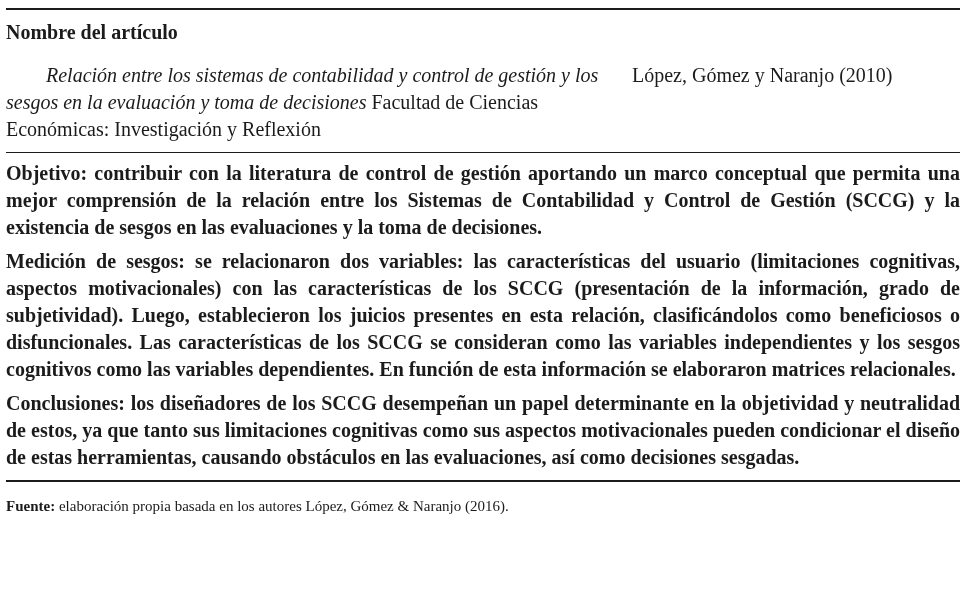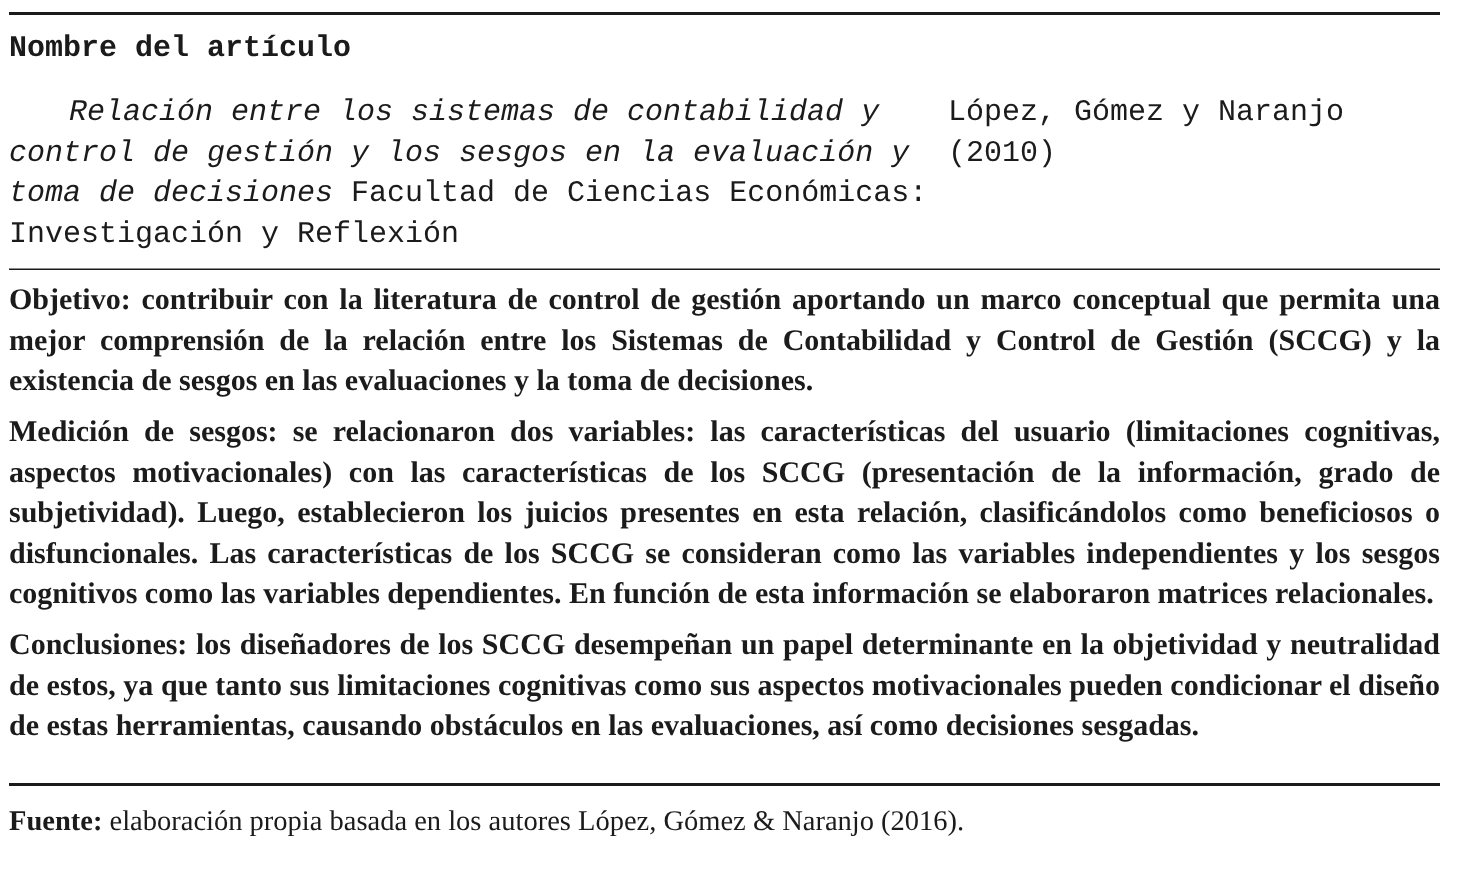--- a/index.html
+++ b/index.html
@@ -22,21 +22,20 @@
     color: #1b1b1b;
   }
   .table {
     border-top: 2px solid #1b1b1b;
     border-bottom: 2px solid #1b1b1b;
   }
   .two-col {
     display: grid;
     grid-template-columns: 1fr 328px;
     column-gap: 12px;
-    font-family: Liberation Mono, monospace;
   }
   .header-row {
     padding-top: 9px;
     font-weight: bold;
   }
   .title-row {
     padding-top: 16px;
     padding-bottom: 9px;
   }
   .italic { font-style: italic; margin-left: 40px; }
@@ -46,25 +45,25 @@
   }
   .aspects-label {
     padding-top: 5px;
   }
   .para {
     margin: 7px 0 0 0;
     text-align: justify;
     font-weight: bold;
   }
   .para:last-child {
-    margin-bottom: 24px;
+    margin-bottom: 9px;
   }
   .footer {
     margin-top: 11px;
-    font-size: 19px;
+    font-size: 15px;
     line-height: 26px;
   }
 </style>
 </head>
 <body>
 
 <div class="page">
 
   <div class="table">
 

